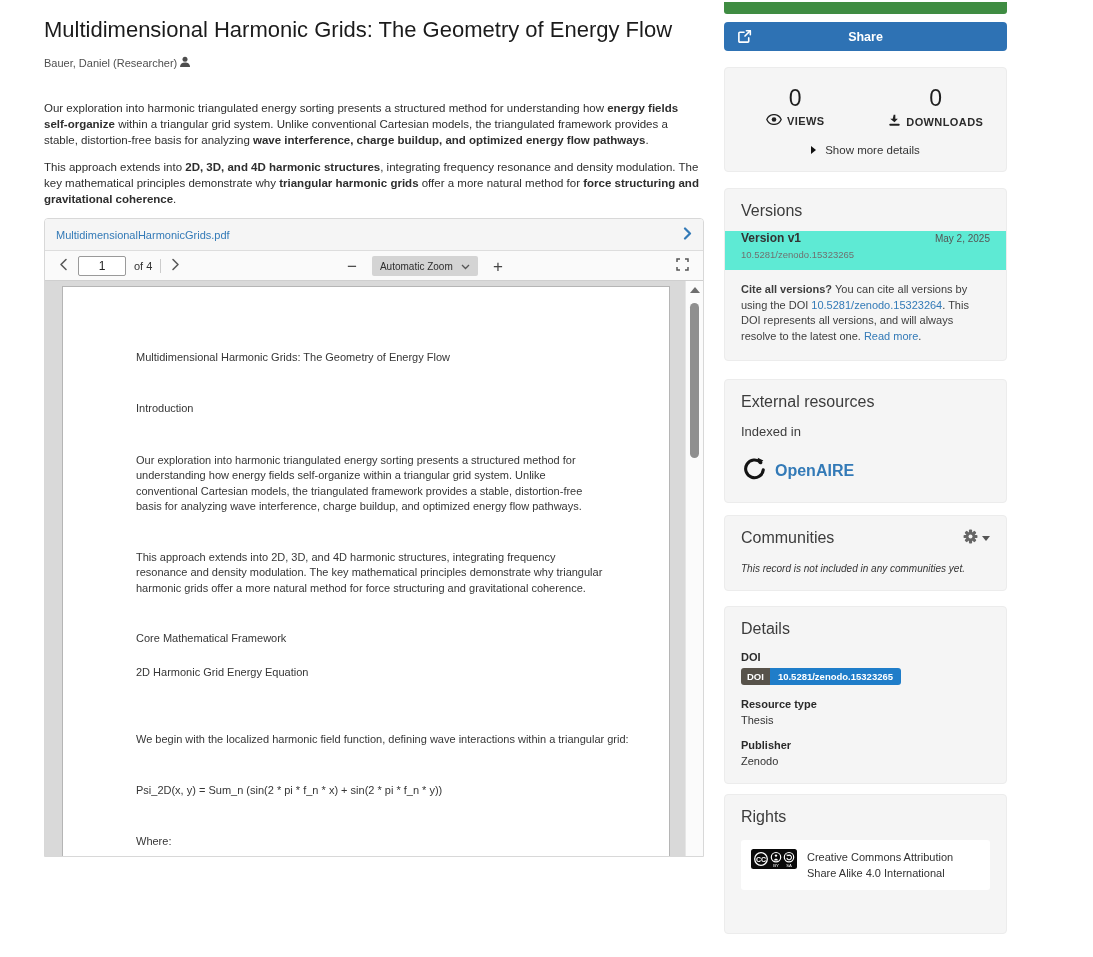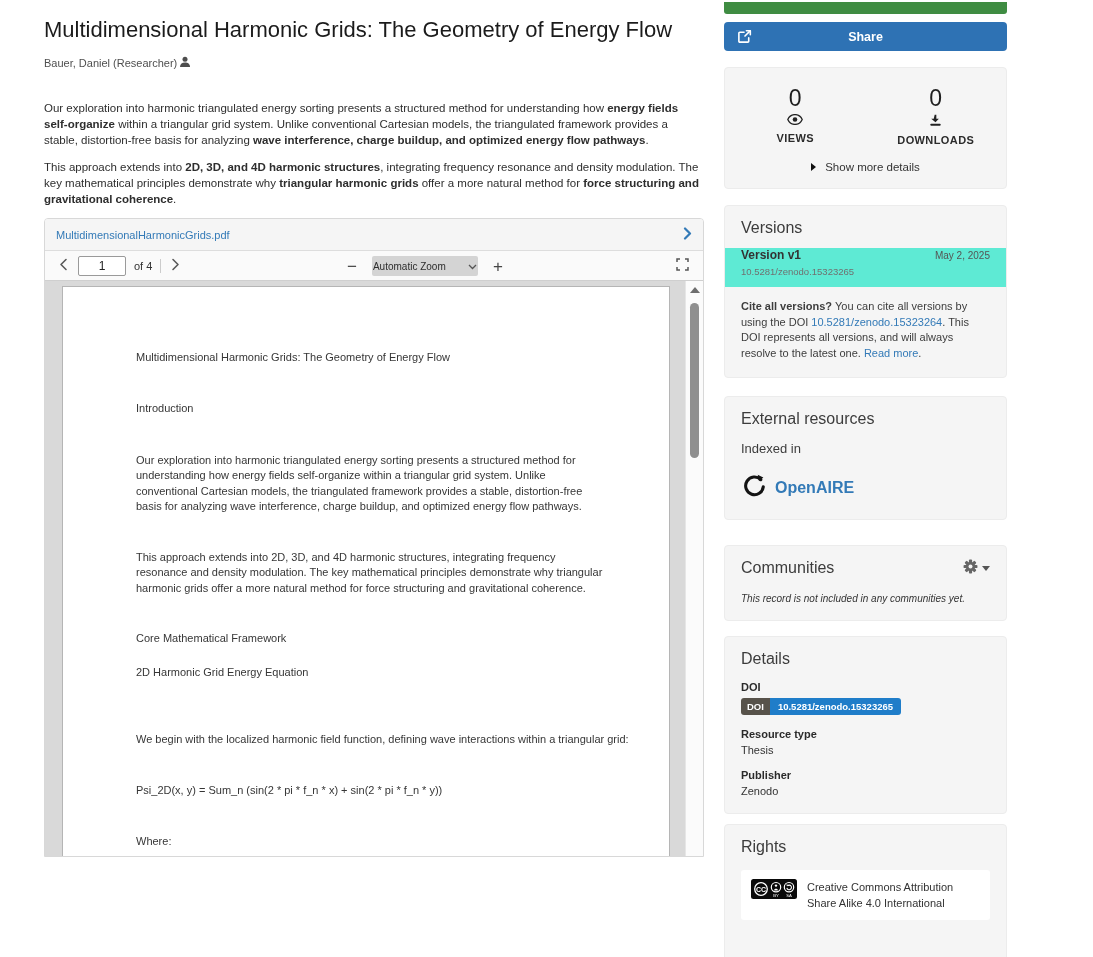--- a/index.html
+++ b/index.html
@@ -20,21 +20,21 @@
   .file-row { height:32px; background:#f5f5f5; border-bottom:1px solid #ddd; display:flex; align-items:center; justify-content:space-between; padding:0 11px; }
   .file-link { font-size:11px; color:#337ab7; cursor:pointer; }
   .pdf-toolbar { position:relative; height:30px; background:#fafafa; border-bottom:1px solid #cfcfcf; display:flex; align-items:center; padding:0 12px; }
   .tb-left { display:flex; align-items:center; gap:8px; }
   .page-input { width:48px; height:20px; border:1px solid #9a9a9a; border-radius:2px; background:#fff; font-size:12px; text-align:center; font-family:"Liberation Sans",sans-serif; color:#222; }
   .of-label { font-size:11px; color:#333; }
   .tb-sep { width:1px; height:14px; background:#ccc; }
   .tb-center { position:absolute; left:300px; top:0; height:30px; display:flex; align-items:center; gap:13px; }
   .tb-btn { background:none; border:none; cursor:pointer; display:flex; align-items:center; padding:2px; }
   .zoom-glyph { font-size:17px; color:#454545; line-height:1; }
-  .zoom-select { width:106px; height:20px; background:#d4d4d4; border-radius:2px; display:flex; align-items:center; justify-content:space-between; padding:0 1px; cursor:pointer; }
+  .zoom-select { width:106px; height:20px; background:#d4d4d4; border-radius:2px; display:flex; align-items:center; justify-content:space-between; padding:0 8px; cursor:pointer; }
   .zoom-select span { font-size:10px; color:#2d2d2d; }
   .tb-right { position:absolute; right:12px; top:0; height:30px; display:flex; align-items:center; }
 
   .pdf-viewer { position:relative; height:626px; background:#d9d9d9; }
   .pdf-page { position:absolute; left:17px; top:5px; width:608px; height:860px; background:#fff; border:1px solid #b5b5b5; }
   .pdf-line, .pdf-para { position:absolute; left:73px; font-size:11px; color:#363636; }
   .pdf-para { width:468px; line-height:15.4px; }
 
   .v-scroll { position:absolute; right:0; top:0; bottom:0; width:18px; background:#fbfbfb; border-left:1px solid #e6e6e6; }
   .scroll-up { position:absolute; top:6px; left:4px; width:0; height:0; border-left:5px solid transparent; border-right:5px solid transparent; border-bottom:6px solid #6e6e6e; }
@@ -48,21 +48,21 @@
   .share-label { color:#fff; font-size:12.5px; font-weight:700; font-family:"Liberation Sans",sans-serif; }
 
   .panel { margin-top:16px; background:#f5f5f5; border:1px solid #ececec; border-radius:4px; }
   .panel-pad { padding:13px 16px 16px; }
   .panel-h { font-size:16px; font-weight:400; color:#3c3c3c; }
 
   .stats-panel { padding:17px 0 15px; }
   .stats-row { display:flex; }
   .stat { flex:1; text-align:center; }
   .stat-num { font-size:23px; color:#1f1f1f; line-height:26px; }
-  .stat-label { margin-top:3px; font-size:11px; font-weight:700; color:#2b2b2b; letter-spacing:.4px; display:flex; align-items:center; justify-content:center; gap:5px;flex-direction:column; }
+  .stat-label { margin-top:3px; font-size:11px; font-weight:700; color:#2b2b2b; letter-spacing:.4px; display:flex; align-items:center; justify-content:center; gap:5px; }
   .show-more { margin-top:15px; display:flex; align-items:center; justify-content:center; gap:9px; cursor:pointer; font-size:11.5px; color:#333; }
   .tri-right { width:0; height:0; border-left:5px solid #111; border-top:4px solid transparent; border-bottom:4px solid transparent; }
 
   .versions-head { padding:13px 16px 11px; }
   .version-row { background:#5eead4; padding:0 16px 10px; cursor:pointer; }
   .vr-top { display:flex; justify-content:space-between; align-items:baseline; }
   .v-name { font-size:12px; font-weight:700; color:#333; }
   .v-date { font-size:10px; color:#555; }
   .v-doi { margin-top:4px; font-size:9.5px; color:#707070; }
   .cite-block { padding:12px 16px 16px; font-size:11px; line-height:15.5px; color:#3d3d3d; }
@@ -255,21 +255,21 @@
           <svg width="25" height="26" viewBox="0 0 26 26">
               <path d="M20.6 6.4 A9.2 9.2 0 1 0 23.2 13.8" fill="none" stroke="#141414" stroke-width="3.2" stroke-linecap="round"></path>
               <path d="M17.4 1.2 l5.8 3 -4.5 3.9 z" fill="#141414"></path>
             </svg>
         </span>
         <span class="openaire-link">OpenAIRE</span>
       </div>
     </div>
 
     
-    <div class="panel panel-pad" style="margin-top:25px">
+    <div class="panel panel-pad" style="margin-top:12px">
       <div class="comm-head">
         <span class="panel-h">Communities</span>
         <button class="gear-btn">
           <span class="ic">
             <svg width="15" height="15" viewBox="0 0 16 16">
                 <g fill="#666">
                   <rect x="6.3" y="0.6" width="3.4" height="14.8" rx="1"></rect>
                   <rect x="0.6" y="6.3" width="14.8" height="3.4" rx="1"></rect>
                   <rect x="6.3" y="0.6" width="3.4" height="14.8" rx="1" transform="rotate(45 8 8)"></rect>
                   <rect x="6.3" y="0.6" width="3.4" height="14.8" rx="1" transform="rotate(-45 8 8)"></rect>

